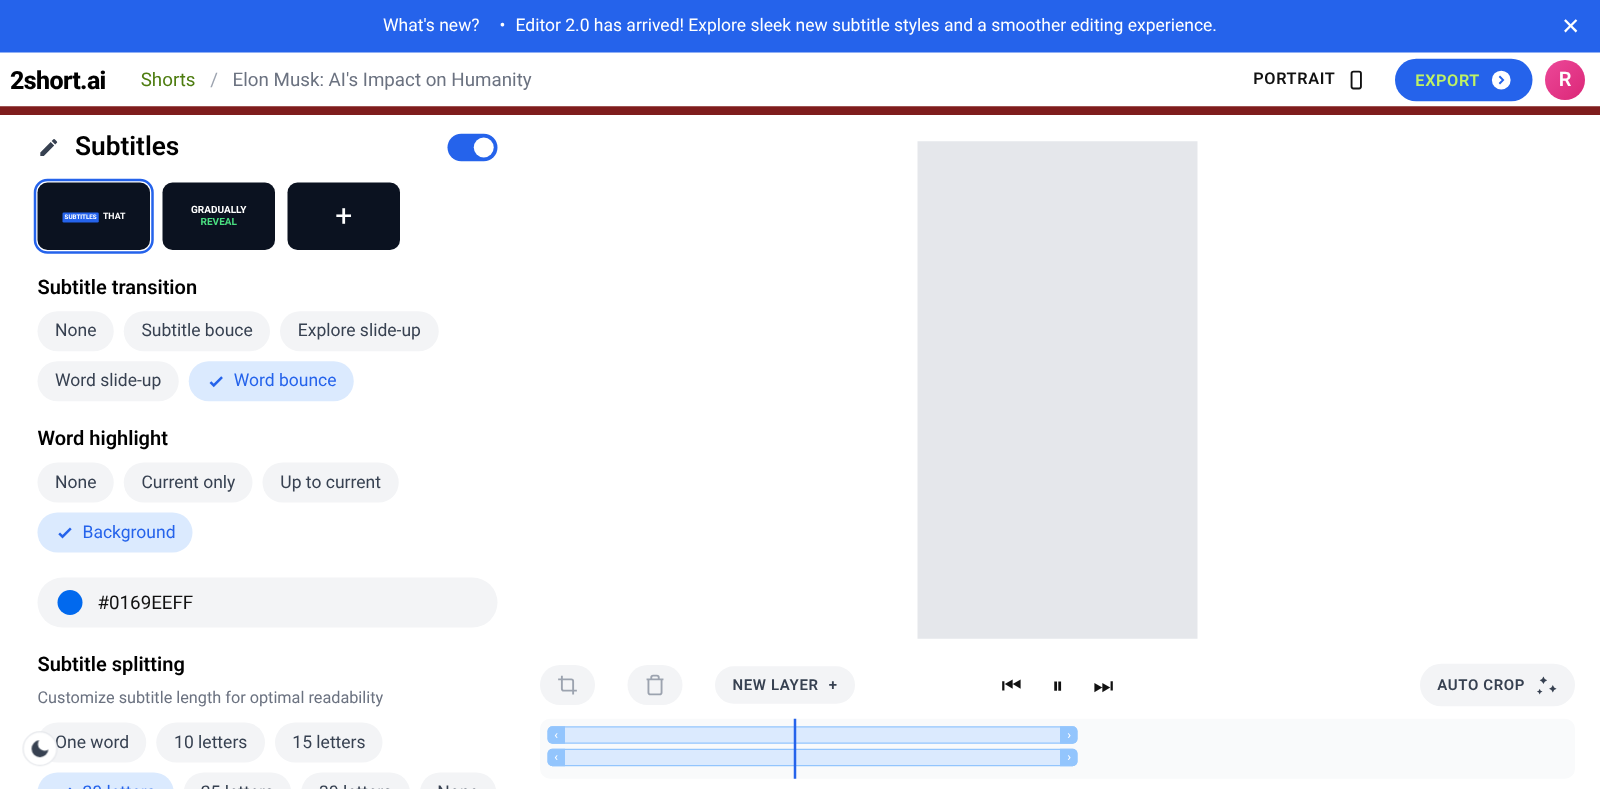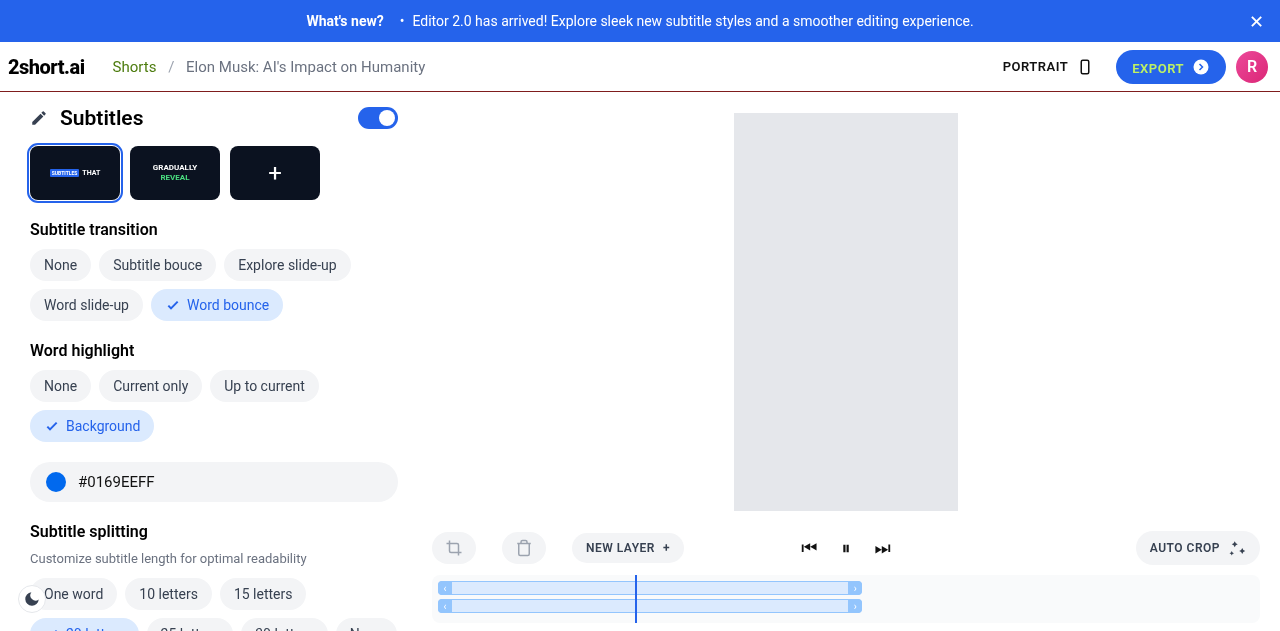--- a/index.html
+++ b/index.html
@@ -1,23 +1,23 @@
 <!DOCTYPE html>
 <html><head>
 <meta charset="utf-8">
 <style>
 * { box-sizing: border-box; margin: 0; padding: 0; font-family: -apple-system, BlinkMacSystemFont, 'Segoe UI', Roboto, sans-serif; }
 body { width: 1280px; height: 631px; overflow: hidden; background: #fff; }
 
 .banner { background: #2563eb; color: #fff; height: 42px; display: flex; align-items: center; justify-content: center; position: relative; font-size: 14px; }
 .banner-close { position: absolute; right: 16px; top: 50%; transform: translateY(-50%); cursor: pointer; font-size: 18px; }
-.banner strong { font-weight: 700; margin-right: 8px; }
+.banner strong { font-weight: 400; margin-right: 8px; }
 .banner .dot { margin: 0 8px; }
 
-.topbar { height: 50px; display: flex; align-items: center; padding: 0 12px 0 8px; border-bottom: 1px solid #7f1d1d; }
+.topbar { height: 50px; display: flex; align-items: center; padding: 0 12px 0 8px; border-bottom: 7px solid #7f1d1d; }
 .logo { font-weight: 800; font-size: 20px; letter-spacing: -0.5px; }
 .crumbs { margin-left: 28px; font-size: 15px; color: #6b7280; }
 .crumbs a { color: #4d7c0f; text-decoration: none; }
 .crumbs .sep { margin: 0 8px; color: #9ca3af; }
 .topbar .spacer { flex: 1; }
 .orient-btn { display: inline-flex; align-items: center; gap: 8px; padding: 8px 14px; border-radius: 8px; font-weight: 600; font-size: 13px; letter-spacing: 0.5px; cursor: pointer; color: #111; }
 .export-btn { display: inline-flex; align-items: flex-end; gap: 8px; padding: 8px 16px; border-radius: 999px; font-weight: 600; font-size: 13px; letter-spacing: 0.5px; cursor: pointer; background: #2563eb; color: #bef264; margin-left: 8px; }
 .avatar { width: 32px; height: 32px; border-radius: 50%; background: linear-gradient(135deg,#ec4899,#db2777); color: #fff; display: flex; align-items: center; justify-content: center; font-weight: 600; margin-left: 10px; cursor: pointer; }
 
 .main { display: flex; height: 539px; }

